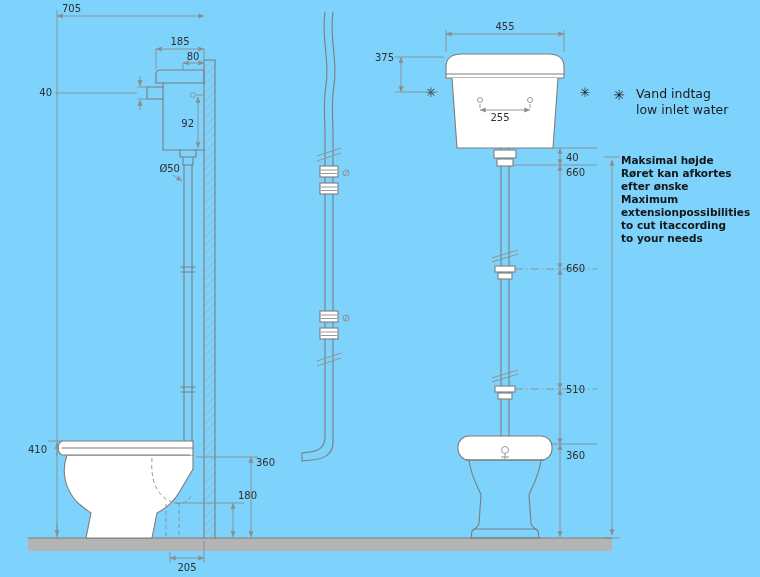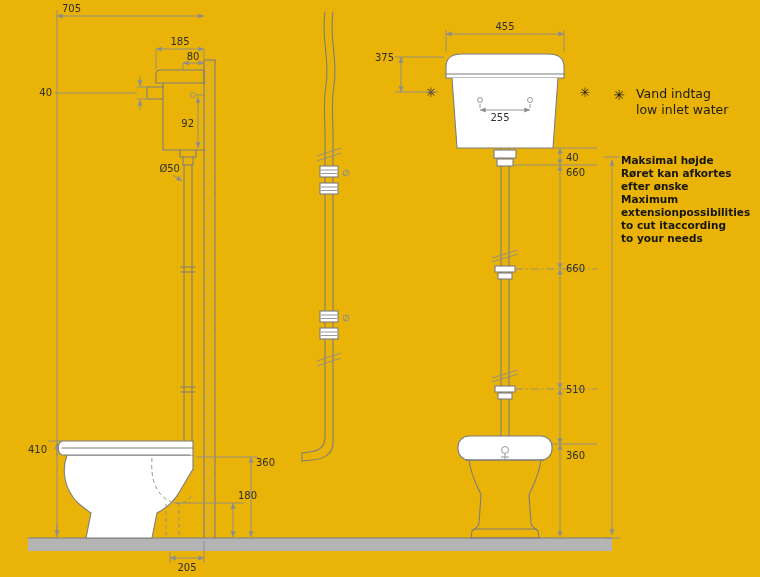--- a/index.html
+++ b/index.html
@@ -1,16 +1,16 @@
 <!DOCTYPE html>
 <html><head>
 <meta charset="utf-8">
 <style>
   html,body{margin:0;padding:0;background:#ffffff;}
-  .stage{position:relative;width:760px;height:577px;background:#eab308;overflow:hidden;}
+  .stage{position:relative;width:760px;height:577px;background:#7dd3fc;overflow:hidden;}
   svg{display:block;}
   svg text{font-family:"DejaVu Sans", sans-serif;fill:#2f2f2f;}
   .ln{stroke:#7d7d7d;stroke-width:1.1;fill:none;stroke-linecap:round;}
   .dim{stroke:#8d8d8d;stroke-width:0.9;fill:none;}
   .dash{stroke-dasharray:4 3;}
   .dashdot{stroke-dasharray:8 3 1.5 3;}
   .whitefill{fill:#ffffff;stroke:#7d7d7d;stroke-width:1.1;}
   .dimtext{font-size:10px;}
   .notetext{font-size:10.5px;font-weight:bold;fill:#151515;}
   .legendtext{font-size:12.5px;fill:#1c1c1c;}

